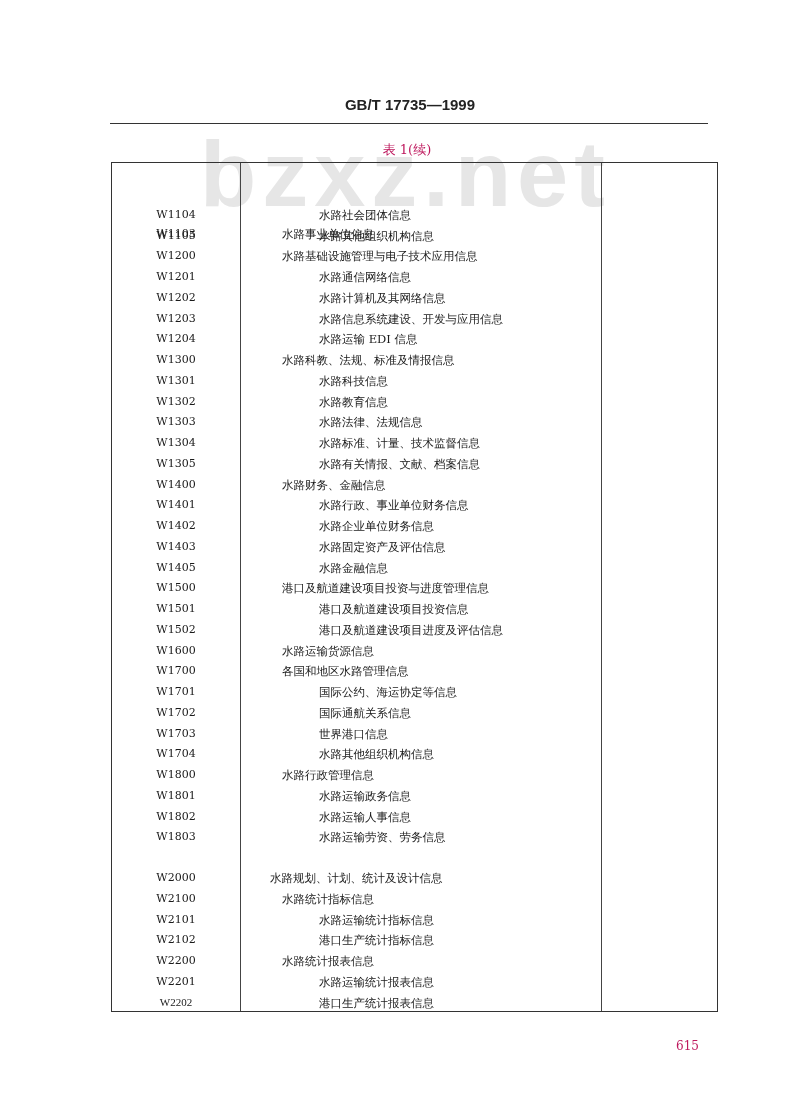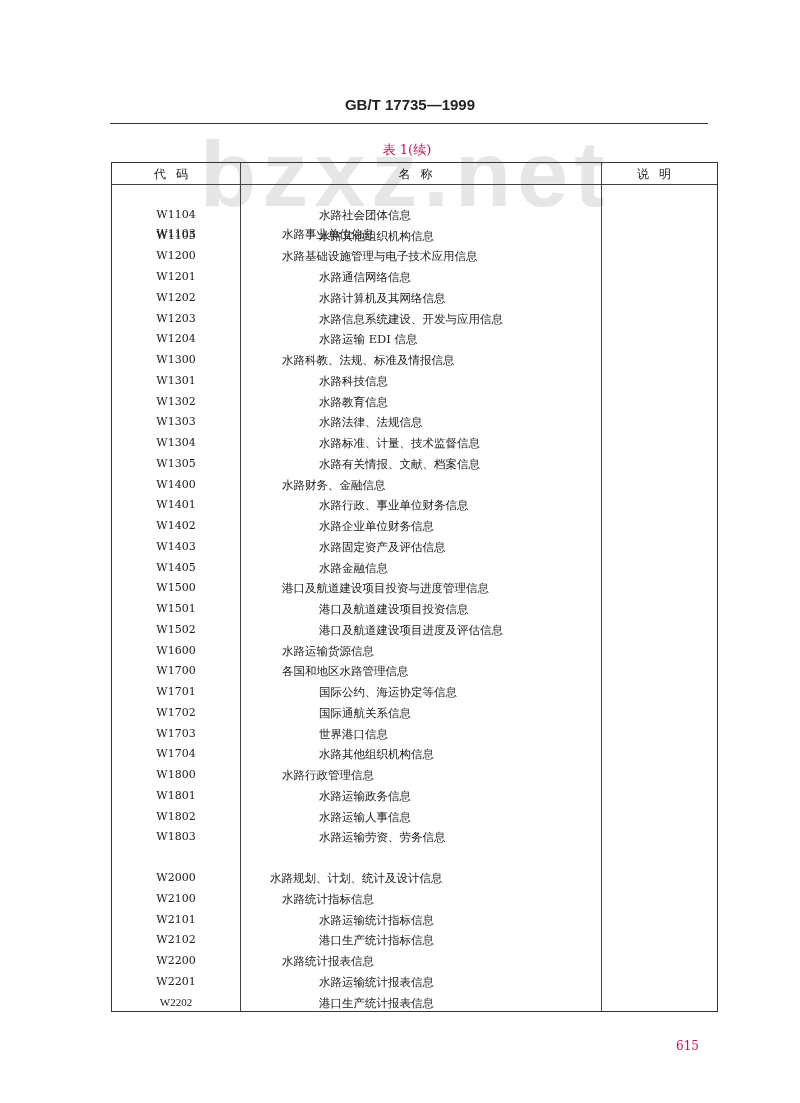--- a/index.html
+++ b/index.html
@@ -56,25 +56,20 @@
 <body>
 
 <div class="std-header">GB/T 17735—1999</div>
 <div class="header-rule"></div>
 <div class="watermark">bzxz.net</div>
 <div class="table-caption">表 1(续)</div>
 
 <div class="table-wrap">
   <div class="col-divider d1"></div>
   <div class="col-divider d2"></div>
-  <div class="head-row">
-    <div class="head-cell head-code">代码</div>
-    <div class="head-cell head-name">名称</div>
-    <div class="head-cell head-note">说明</div>
-  </div>
   <div id="rows">
       <div class="row" style="top: 24px; margin-top: 40px;">
         <span class="code">W1103</span>
         <span class="name lvl2">水路事业单位信息</span>
       </div>
       <div class="row" style="top: 44.75px;">
         <span class="code">W1104</span>
         <span class="name lvl3">水路社会团体信息</span>
       </div>
       <div class="row" style="top: 65.5px;">

